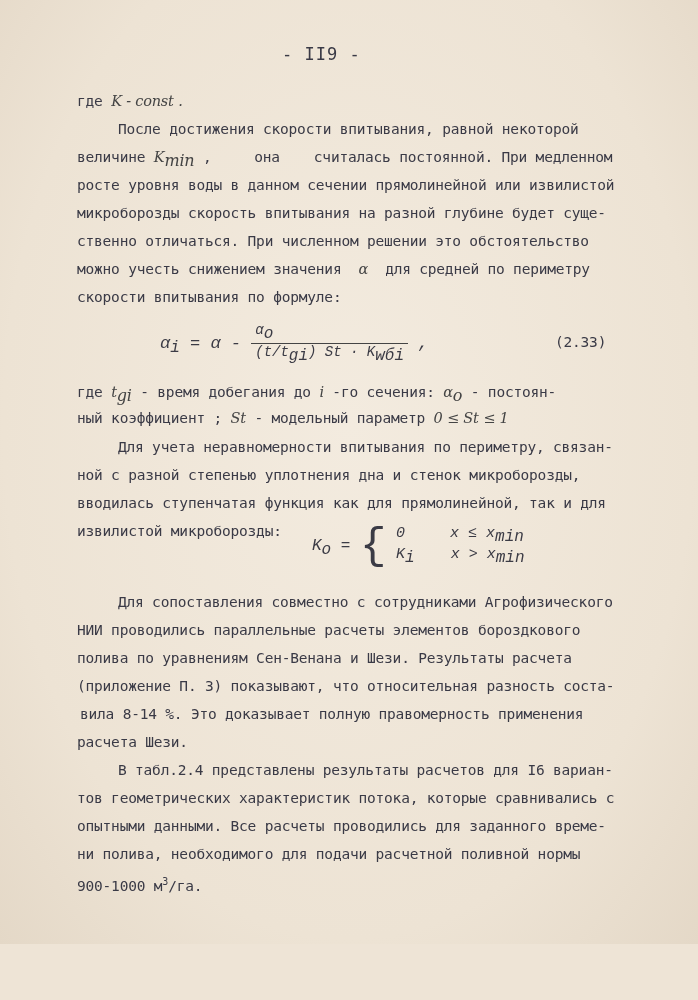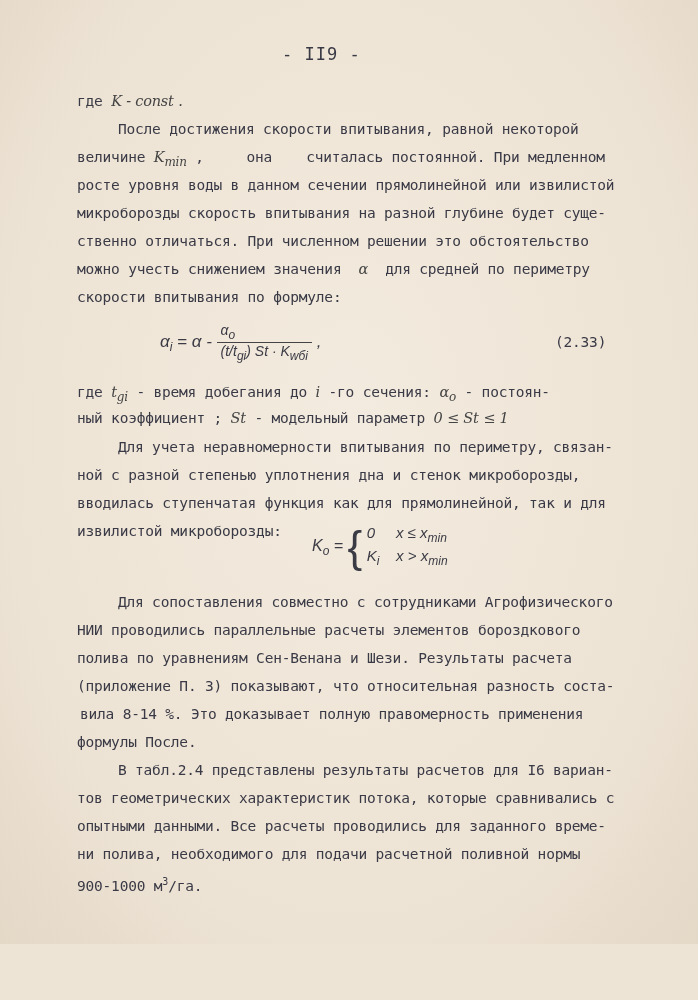--- a/index.html
+++ b/index.html
@@ -23,30 +23,30 @@
     letter-spacing: -0.2px;
   }
   .hw {
     font-family: "DejaVu Serif", "Liberation Serif", serif;
     font-style: italic;
     color: #444;
   }
   .pagenum { font-size: 17px; letter-spacing: 1px; }
   .formula {
     position: absolute;
-    font-family: Liberation Sans, sans-serif;
+    font-family: Liberation Mono, monospace;
     font-style: italic;
     color: #3b3b45;
   }
   .frac { display: inline-block; vertical-align: middle; }
   .frac .num { display: block; border-bottom: 1px solid #444; padding: 0 4px; font-size: 14px; }
   .frac .den { display: block; font-size: 14px; padding: 0 4px; }
   .brace { font-size: 44px; font-style: normal; line-height: 1; vertical-align: middle; }
   .cases { display: inline-block; vertical-align: middle; font-size: 15px; line-height: 17px; }
-  sub { font-size: 12px; margin-top: 26px; }
+  sub { font-size: 16px; margin-top: 26px; }
   sup { font-size: 10px; }
 </style>
 </head>
 <body>
 
 <div class="page">
 
   <div class="line pagenum" style="left:282px; top:44px;">- II9 -</div>
 
   <div class="line" style="left:77px; top:91px;"><span>где</span> <span class="hw">K - const .</span></div>
@@ -88,21 +88,21 @@
       <span style="display:block;"><span>0</span>&nbsp;&nbsp;&nbsp;&nbsp;&nbsp;<span>x ≤ x</span><sub>min</sub></span>
       <span style="display:block;"><span>K</span><sub>i</sub>&nbsp;&nbsp;&nbsp;&nbsp;<span>x &gt; x</span><sub>min</sub></span>
     </span>
   </div>
 
   <div class="line" style="left:118px; top:592px;">Для сопоставления совместно с сотрудниками Агрофизического</div>
   <div class="line" style="left:77px; top:620px;">НИИ проводились параллельные расчеты элементов бороздкового</div>
   <div class="line" style="left:77px; top:648px;">полива по уравнениям Сен-Венана и Шези. Результаты расчета</div>
   <div class="line" style="left:77px; top:676px;">(приложение П. 3) показывают, что относительная разность соста-</div>
   <div class="line" style="left:80px; top:704px;">вила 8-14 %. Это доказывает полную правомерность применения</div>
-  <div class="line" style="left:77px; top:732px;">формулы После.</div>
+  <div class="line" style="left:77px; top:732px;">расчета Шези.</div>
 
   <div class="line" style="left:118px; top:760px;">В табл.2.4 представлены результаты расчетов для I6 вариан-</div>
   <div class="line" style="left:77px; top:788px;">тов геометрических характеристик потока, которые сравнивались с</div>
   <div class="line" style="left:77px; top:816px;">опытными данными. Все расчеты проводились для заданного време-</div>
   <div class="line" style="left:77px; top:844px;">ни полива, необходимого для подачи расчетной поливной нормы</div>
   <div class="line" style="left:77px; top:872px;"><span>900-1000 м</span><sup>3</sup><span>/га.</span></div>
 
 </div>
 
 </body></html>

